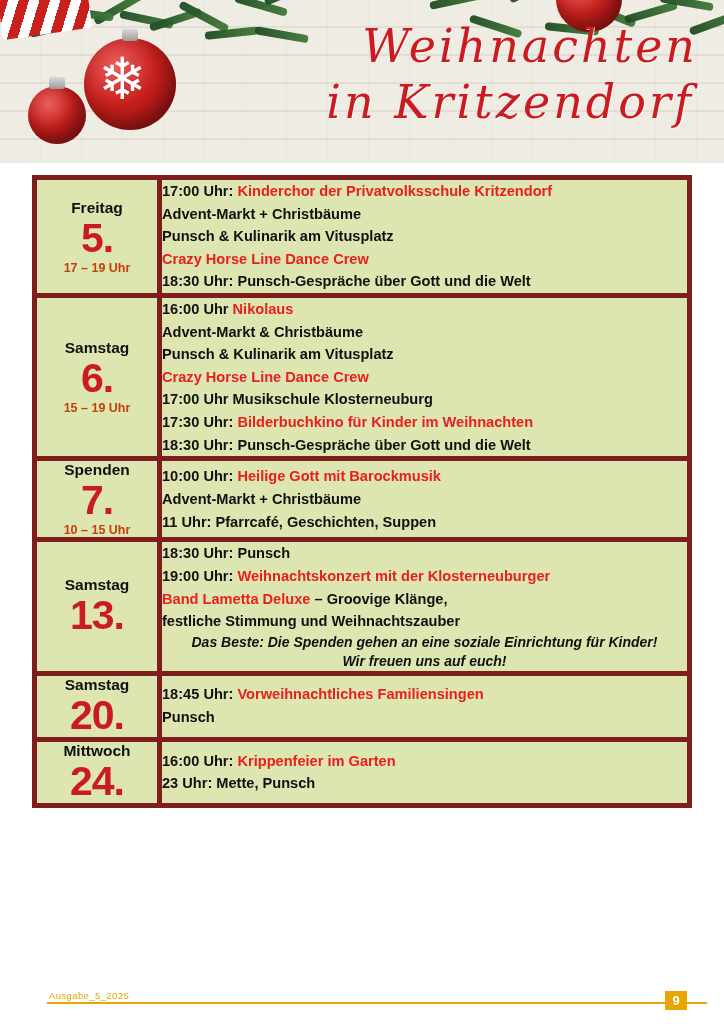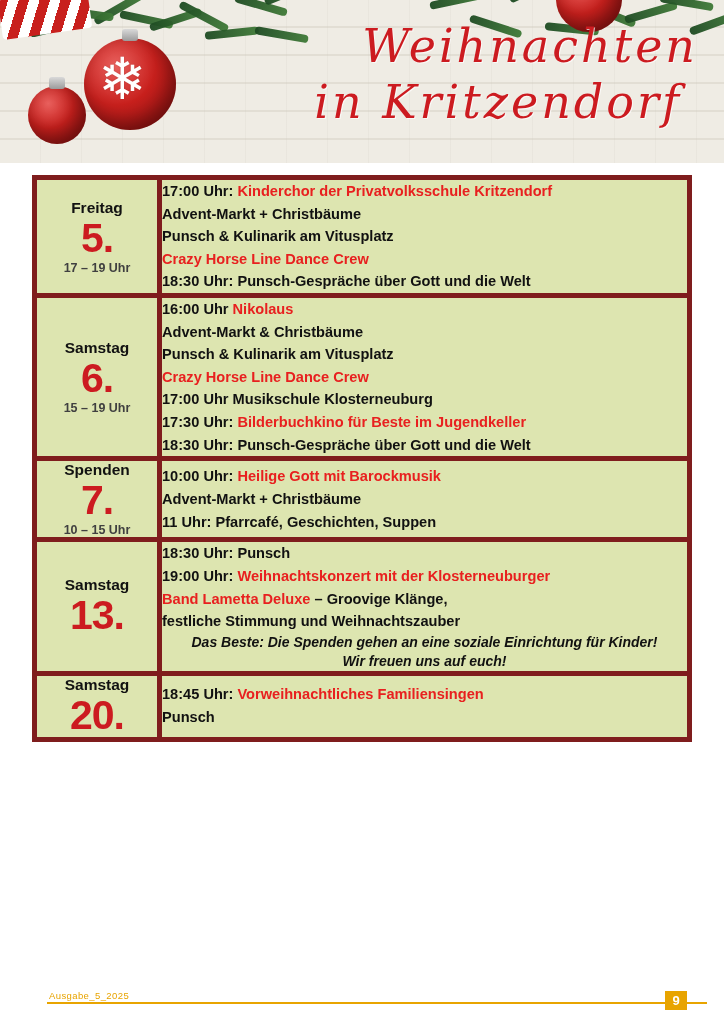--- a/index.html
+++ b/index.html
@@ -111,21 +111,21 @@
   .banner-title .l1 {
     font-size: 46px;
     letter-spacing: 3px;
     display: block;
   }
   .banner-title .l2 {
     font-size: 46px;
     letter-spacing: 3px;
     display: block;
     margin-top: 8px;
-    margin-right: 16px;
+    margin-right: 4px;
   }
 
   
   .schedule {
     position: absolute;
     left: 32px;
     top: 175px;
     width: 660px;
     border: 2px solid #2f6b2f;
     border-collapse: collapse;
@@ -151,21 +151,21 @@
   .day-num {
     font-size: 41px;
     font-weight: bold;
     color: #cc1b20;
     line-height: 1.05;
     letter-spacing: -1px;
   }
   .day-hours {
     font-size: 12.5px;
     font-weight: bold;
-    color: #404040;
+    color: #c2410c;
     margin-top: 1px;
   }
   .events-cell {
     padding: 10px 8px 10px 14px;
   }
   .ev {
     font-size: 14.6px;
     font-weight: bold;
     color: #111;
     line-height: 1.55;
@@ -287,21 +287,21 @@
           <div class="day-name">Samstag</div>
           <div class="day-num">6.</div>
           <div class="day-hours">15 – 19 Uhr</div>
         </td>
         <td class="events-cell">
           <div class="ev"><span>16:00 Uhr </span><span class="hl">Nikolaus</span></div>
           <div class="ev"><span>Advent-Markt &amp; Christbäume</span></div>
           <div class="ev"><span>Punsch &amp; Kulinarik am Vitusplatz</span></div>
           <div class="ev"><span class="hl">Crazy Horse Line Dance Crew</span></div>
           <div class="ev"><span>17:00 Uhr Musikschule Klosterneuburg</span></div>
-          <div class="ev"><span>17:30 Uhr: </span><span class="hl">Bilderbuchkino für Beste im Jugendkeller</span></div>
+          <div class="ev"><span>17:30 Uhr: </span><span class="hl">Bilderbuchkino für Kinder im Weihnachten</span></div>
           <div class="ev"><span>18:30 Uhr: Punsch-Gespräche über Gott und die Welt</span></div>
         </td>
       </tr>
       <tr>
         <td class="day-cell">
           <div class="day-name">Spenden</div>
           <div class="day-num">7.</div>
           <div class="day-hours">10 – 15 Uhr</div>
         </td>
         <td class="events-cell">
@@ -329,20 +329,30 @@
       <tr>
         <td class="day-cell">
           <div class="day-name">Samstag</div>
           <div class="day-num">20.</div>
         </td>
         <td class="events-cell">
           <div class="ev"><span>18:45 Uhr: </span><span class="hl">Vorweihnachtliches Familiensingen</span></div>
           <div class="ev"><span>Punsch</span></div>
         </td>
       </tr>
+      <tr>
+        <td class="day-cell">
+          <div class="day-name">Mittwoch</div>
+          <div class="day-num">24.</div>
+        </td>
+        <td class="events-cell">
+          <div class="ev"><span>16:00 Uhr: </span><span class="hl">Krippenfeier im Garten</span></div>
+          <div class="ev"><span>23 Uhr: Mette, Punsch</span></div>
+        </td>
+      </tr>
     </tbody>
 </table>
 
 <div class="footer">
   <div class="footer-line"></div>
   <div class="footer-edition">Ausgabe_5_2025</div>
   <div class="page-box">9</div>
 </div>
 
 </body></html>

